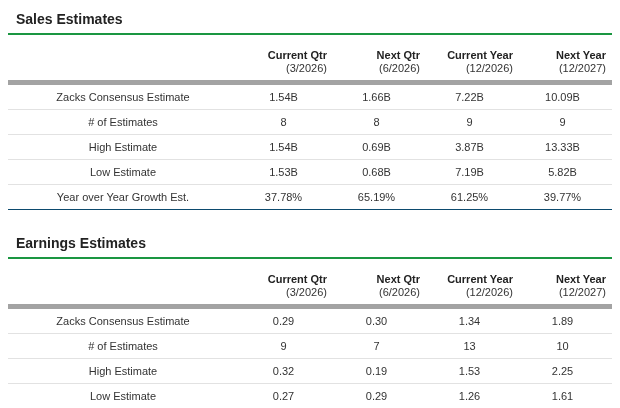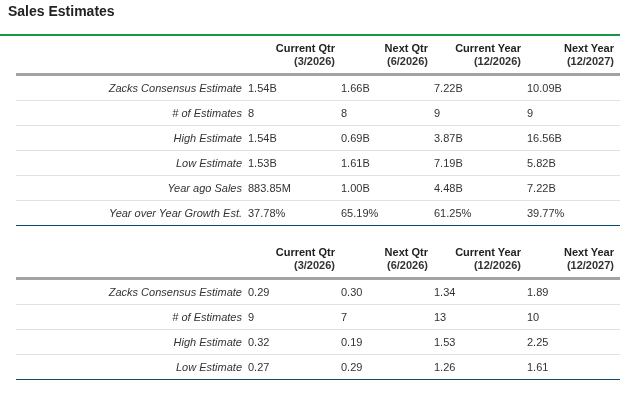--- a/index.html
+++ b/index.html
@@ -15,71 +15,70 @@
     color: #333333;
     overflow: hidden;
   }
   .section {
     width: 620px;
   }
   .section-title {
     font-size: 14px;
     font-weight: bold;
     color: #222222;
-    padding: 3px 8px 15px 8px;
+    padding: 3px 8px 6px 8px;
     border-bottom: 2px solid #1a9641;
-    margin: 0;
+    margin: 8px;
   }
   .spacer {
     height: 14px;
   }
   table.est {
     width: 604px;
-    margin: 0 16px;
+    margin: 0 8px;
     border-collapse: collapse;
     table-layout: fixed;
   }
   table.est col.c-label { width: 232px; }
   table.est col.c-val { width: 93px; }
   table.est th, table.est td {
     padding: 6px 6px 6px 0;
     font-size: 11px;
     font-weight: normal;
     vertical-align: bottom;
   }
   table.est thead th {
     text-align: right;
     font-weight: bold;
     color: #222222;
     padding-bottom: 1px;
     border: none;
   }
   table.est thead tr.sub th {
-    font-weight: bold;
+    font-weight: normal;
     color: #333333;
     padding-top: 0;
     padding-bottom: 6px;
-    border-bottom: 3px solid #a3a3a3;
+    border-bottom: 5px solid #a3a3a3;
   }
   table.est thead th.c-label-head {
     border-bottom: 1px solid #cccccc;
   }
   table.est thead tr.main th.c-label-head {
     border-bottom: none;
   }
   table.est tbody td {
     border-bottom: 1px solid #e2e2e2;
-    text-align: left;
+    text-align: center;
     white-space: nowrap;
   }
   table.est tbody td.label {
-    text-align: right;
+    text-align: center;
     padding-left: 4px;
     color: #333333;
-    font-style: italic;
   }
   table.est tbody tr:last-child td {
     border-bottom: 1px solid #0c4a6e;
   }
 </style>
 </head>
 <body>
 
 <div class="section">
   <h2 class="section-title">Sales Estimates</h2>
@@ -120,50 +119,44 @@
         <td>8</td>
         <td>8</td>
         <td>9</td>
         <td>9</td>
       </tr>
       <tr>
         <td class="label">High Estimate</td>
         <td>1.54B</td>
         <td>0.69B</td>
         <td>3.87B</td>
-        <td>16.56B</td>
+        <td>13.33B</td>
       </tr>
       <tr>
         <td class="label">Low Estimate</td>
         <td>1.53B</td>
-        <td>1.61B</td>
+        <td>0.68B</td>
         <td>7.19B</td>
         <td>5.82B</td>
-      </tr>
-      <tr>
-        <td class="label">Year ago Sales</td>
-        <td>883.85M</td>
-        <td>1.00B</td>
-        <td>4.48B</td>
-        <td>7.22B</td>
       </tr>
       <tr>
         <td class="label">Year over Year Growth Est.</td>
         <td>37.78%</td>
         <td>65.19%</td>
         <td>61.25%</td>
         <td>39.77%</td>
       </tr>
     </tbody>
   </table>
 </div>
 
 <div class="spacer"></div>
 
 <div class="section">
+  <h2 class="section-title">Earnings Estimates</h2>
   <table class="est">
     <colgroup>
       <col class="c-label">
         <col class="c-val">
         <col class="c-val">
         <col class="c-val">
         <col class="c-val">
     </colgroup>
     <thead>
       <tr class="main">

